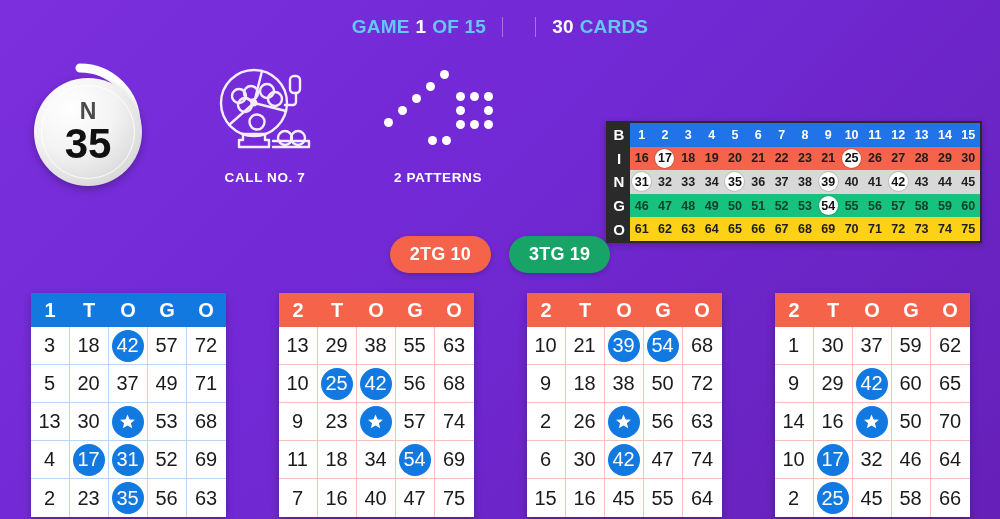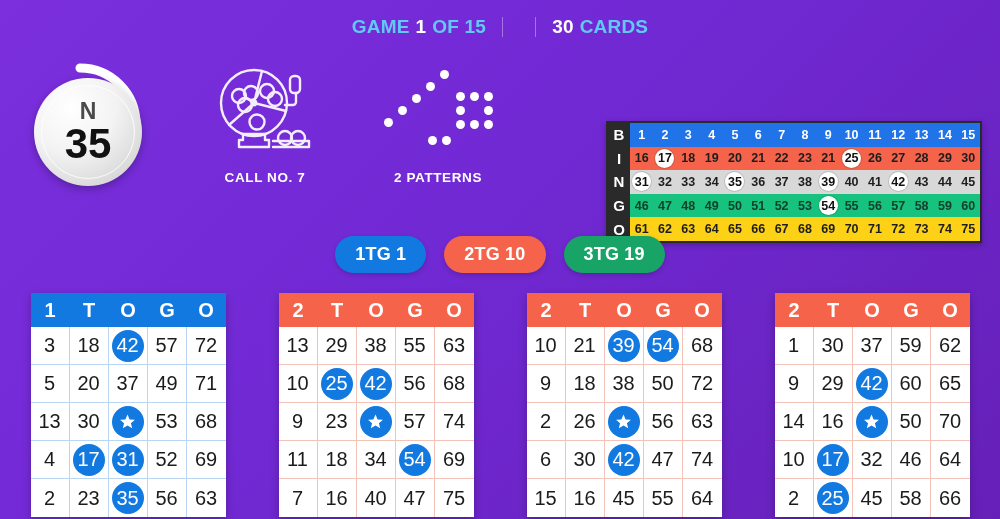--- a/index.html
+++ b/index.html
@@ -535,21 +535,20 @@
           </div>
           <div class="board-cell">
             <span>75</span>
           </div>
         </div>
       </div>
     </div>
 </div>
 
 <div class="badges" id="badges">
-    <div class="badge" style="background: rgb(18, 121, 224); color: rgb(255, 255, 255);">1TG 1</div>
     <div class="badge" style="background: rgb(244, 99, 74); color: rgb(255, 255, 255);">2TG 10</div>
     <div class="badge" style="background: rgb(23, 164, 102); color: rgb(255, 255, 255);">3TG 19</div>
   </div>
 
 <div class="cards" id="cards">
     <div class="card">
       <div class="card-head" style="background: rgb(18, 121, 224);">
         <b>1</b>
         <b>T</b>
         <b>O</b>

